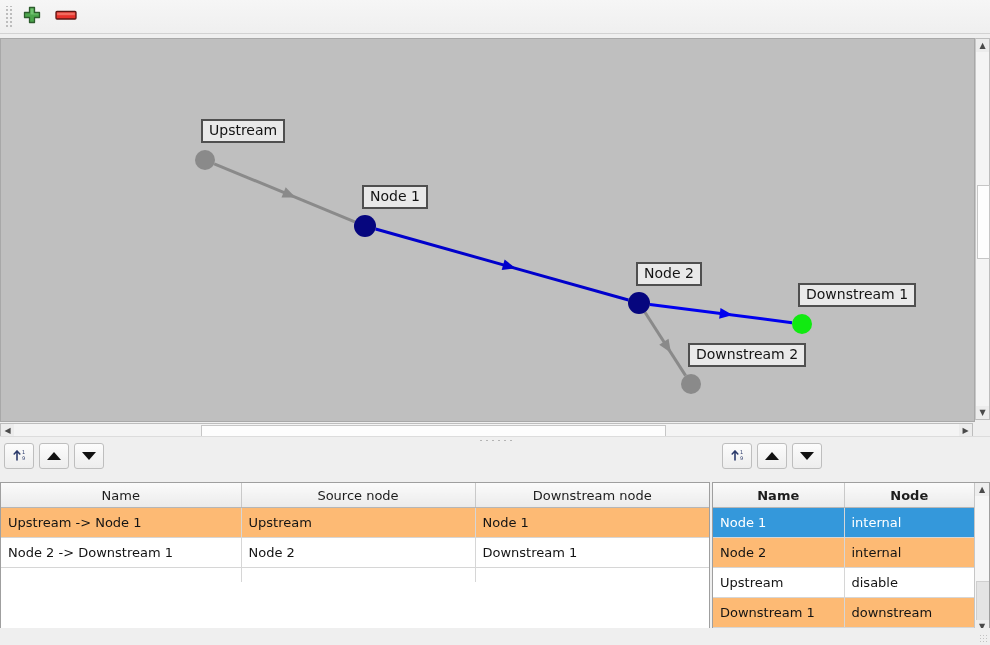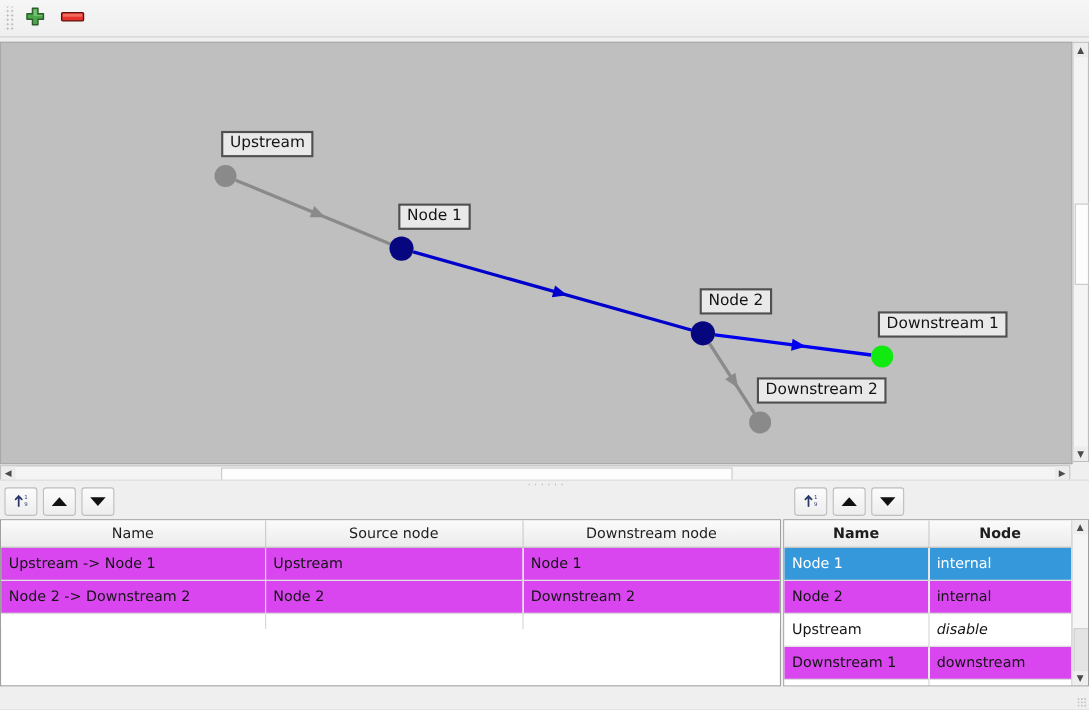--- a/index.html
+++ b/index.html
@@ -103,42 +103,42 @@
     width:28px;height:24px;
     background:linear-gradient(to bottom,#fcfcfc 0%,#ededed 100%);
     border:1px solid #bebebe;border-radius:3px;
     display:flex;align-items:center;justify-content:center;cursor:pointer;
   }
   .tri{width:0;height:0;border-left:7px solid transparent;border-right:7px solid transparent;}
   .tri-up{border-bottom:8px solid #111;}
   .tri-down{border-top:8px solid #111;}
 
   .tablebox{
-    position:relative;margin-top:3px;
+    position:relative;margin-top:13px;
     background:#ffffff;border:1px solid #9f9f9f;
     box-sizing:border-box;overflow:hidden;
   }
   .pane-left .tablebox{width:710px;height:152px;}
   .pane-right .tablebox{width:278px;height:152px;}
 
   table{border-collapse:collapse;width:100%;table-layout:fixed;}
   th{
     background:linear-gradient(to bottom,#fbfbfb 0%,#ebebeb 100%);
     border-right:1px solid #c9c9c9;border-bottom:1px solid #b6b6b6;
     height:22px;font-weight:normal;font-size:13px;color:#1d1d1d;
     text-align:center;
   }
   .bold-head th{font-weight:bold;}
   td{
     height:29px;padding:0 7px;font-size:13px;color:#141414;
     border-right:1px solid #d6d6d6;border-bottom:1px solid #d6d6d6;
     white-space:nowrap;overflow:hidden;text-overflow:ellipsis;
   }
   tr.odd td{background:#ffffff;}
-  tr.even td{background:#d946ef;}
+  tr.even td{background:#fdba74;}
   tr.sel td{background:#3498db;color:#ffffff;}
   tr.blank td{height:14px;background:#ffffff;border-bottom:none;}
 
   .tbl-vscroll{
     position:absolute;right:0;top:0;width:15px;height:150px;
     background:#f6f6f6;border-left:1px solid #c6c6c6;box-sizing:border-box;
   }
   .tbl-vscroll .sb-btn{
     position:absolute;left:0;width:14px;height:13px;background:#eeeeee;
     display:flex;align-items:center;justify-content:center;
@@ -268,24 +268,24 @@
             <th>Source node</th>
             <th style="border-right:none">Downstream node</th>
           </tr>
         </thead>
         <tbody id="connections-body">
             <tr class="even">
               <td>Upstream -&gt; Node 1</td>
               <td>Upstream</td>
               <td style="border-right: none;">Node 1</td>
             </tr>
-            <tr class="even">
-              <td>Node 2 -&gt; Downstream 2</td>
+            <tr class="odd">
+              <td>Node 2 -&gt; Downstream 1</td>
               <td>Node 2</td>
-              <td style="border-right: none;">Downstream 2</td>
+              <td style="border-right: none;">Downstream 1</td>
             </tr>
             <tr class="blank">
               <td></td>
               <td></td>
               <td style="border-right: none;"></td>
             </tr>
           </tbody>
       </table>
     </div>
   </div>
@@ -325,21 +325,21 @@
             <tr class="sel">
               <td style="background: rgb(52, 152, 219);">Node 1</td>
               <td style="border-right: none; background: rgb(52, 152, 219);">internal</td>
             </tr>
             <tr class="even">
               <td>Node 2</td>
               <td style="border-right: none;">internal</td>
             </tr>
             <tr class="odd">
               <td>Upstream</td>
-              <td style="border-right: none; font-style: italic;">disable</td>
+              <td style="border-right: none;">disable</td>
             </tr>
             <tr class="even">
               <td>Downstream 1</td>
               <td style="border-right: none;">downstream</td>
             </tr>
             <tr class="blank">
               <td></td>
               <td style="border-right: none;"></td>
             </tr>
           </tbody>

